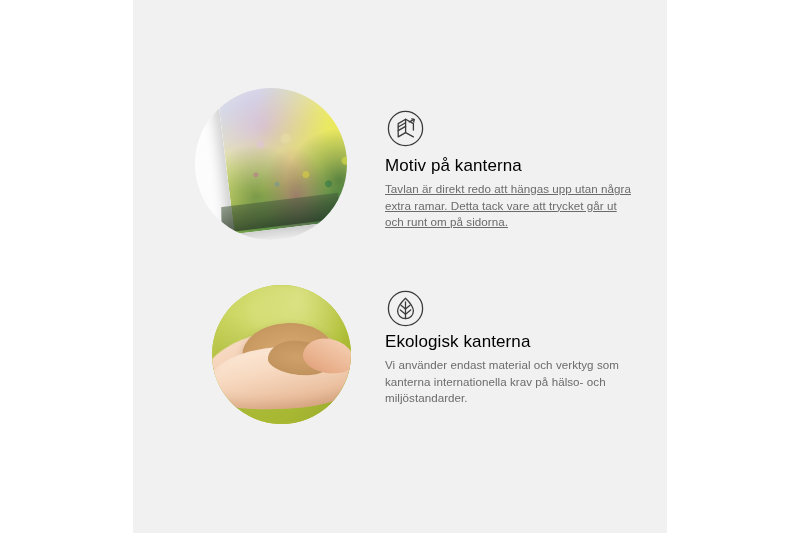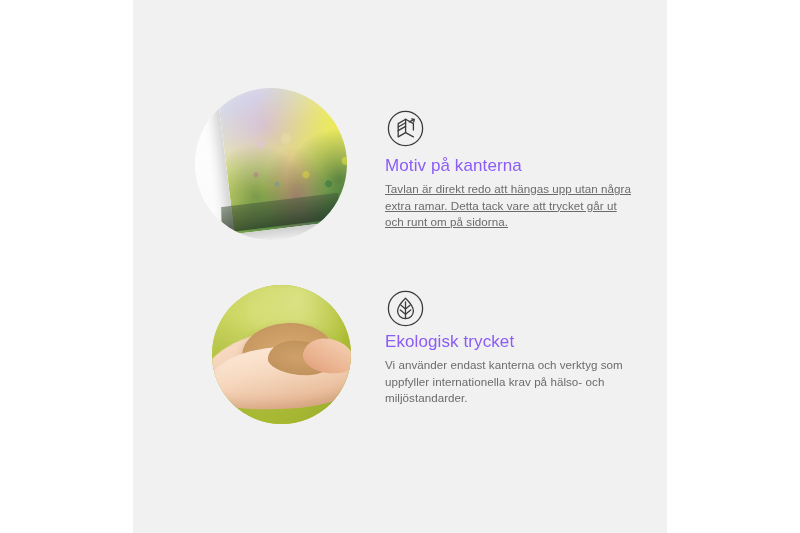--- a/index.html
+++ b/index.html
@@ -207,21 +207,21 @@
     display: block;
     width: 37px;
     height: 37px;
   }
 
   
   .feature-title {
     position: absolute;
     font-size: 17px;
     font-weight: 400;
-    color: #8b5cf6;
+    color: #000000;
     letter-spacing: 0.1px;
     white-space: nowrap;
   }
   .feature-desc {
     position: absolute;
     width: 252px;
     font-size: 11.6px;
     line-height: 16.5px;
     color: #6b6b6b;
     letter-spacing: 0.05px;
@@ -279,18 +279,18 @@
         <circle cx="18.5" cy="18.5" r="17.1"></circle>
         <path d="M18.5 8.2 C13.2 13.3 10.6 17.4 10.6 21.1 C10.6 25.4 14.1 28.6 18.5 28.6 C22.9 28.6 26.4 25.4 26.4 21.1 C26.4 17.4 23.8 13.3 18.5 8.2 Z"></path>
         <path d="M18.5 12.0 L18.5 28.6"></path>
         <path d="M18.5 19.0 L14.0 15.3"></path>
         <path d="M18.5 19.0 L23.0 15.3"></path>
         <path d="M18.5 24.2 L13.3 20.0"></path>
         <path d="M18.5 24.2 L23.7 20.0"></path>
       </svg>
     </div>
 
-    <div class="feature-title" style="left:385px; top:332px;">Ekologisk trycket</div>
-
-    <div class="feature-desc" style="left:385px; top:357px;">Vi använder endast kanterna och verktyg som uppfyller internationella krav på hälso- och miljöstandarder.</div>
+    <div class="feature-title" style="left:385px; top:332px;">Ekologisk kanterna</div>
+
+    <div class="feature-desc" style="left:385px; top:357px;">Vi använder endast material och verktyg som kanterna internationella krav på hälso- och miljöstandarder.</div>
   </div>
 
 </div>
 
 </body></html>

